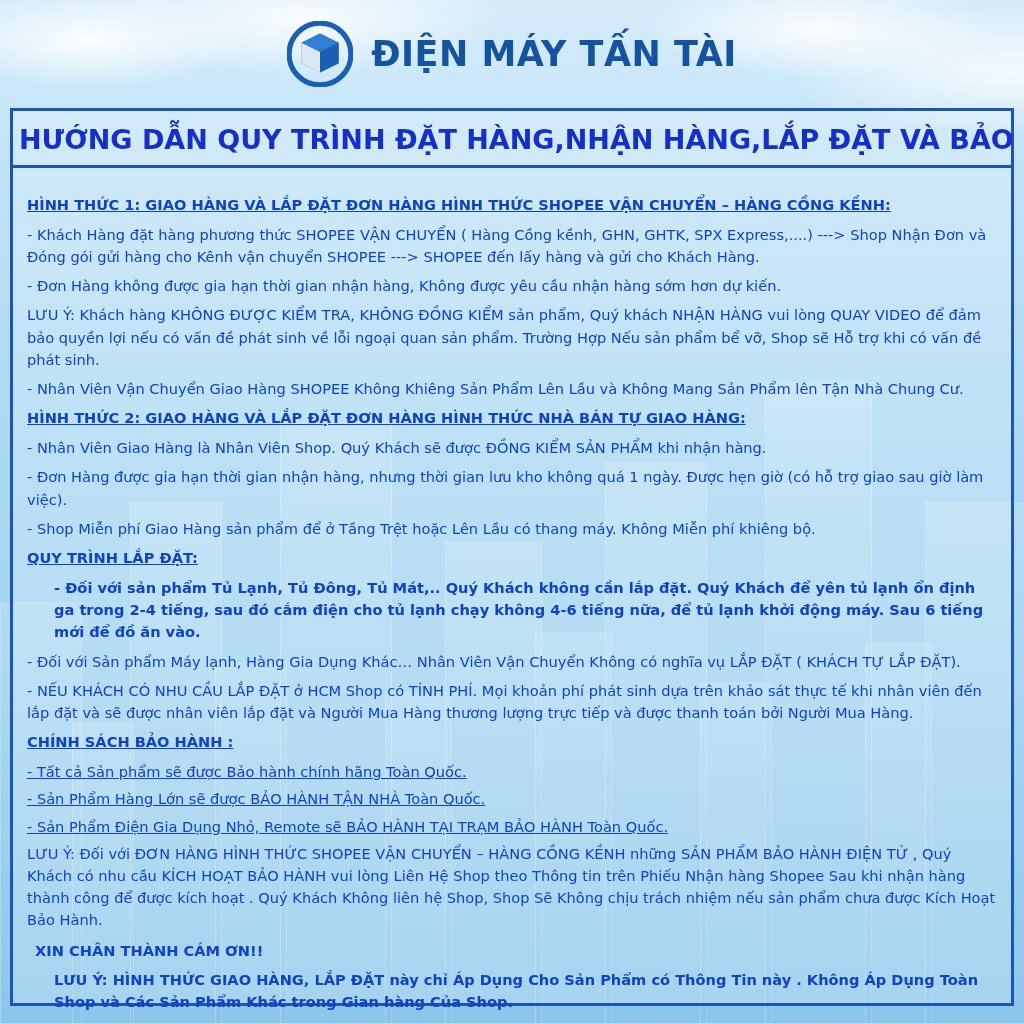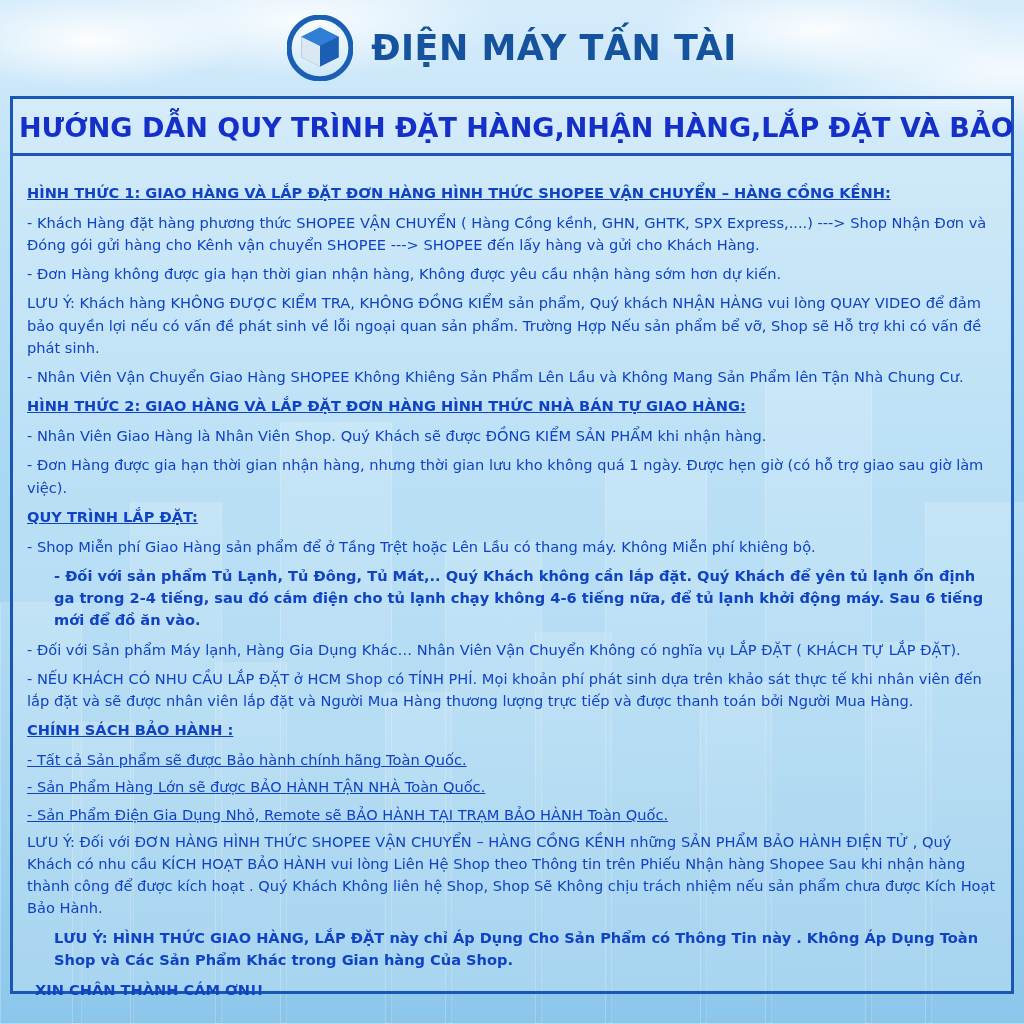--- a/index.html
+++ b/index.html
@@ -45,21 +45,21 @@
       radial-gradient(ellipse 220px 70px at 90px 40px, rgba(255,255,255,0.95), rgba(255,255,255,0) 70%),
       radial-gradient(ellipse 280px 80px at 300px 20px, rgba(255,255,255,0.85), rgba(255,255,255,0) 72%),
       radial-gradient(ellipse 250px 70px at 820px 30px, rgba(255,255,255,0.9), rgba(255,255,255,0) 70%),
       radial-gradient(ellipse 320px 90px at 1010px 70px, rgba(255,255,255,0.8), rgba(255,255,255,0) 72%);
     pointer-events: none;
   }
 
   
   #header {
     position: relative;
-    height: 96px;
+    height: 108px;
     display: flex;
     align-items: center;
     justify-content: center;
     gap: 18px;
     z-index: 3;
   }
   #logo-mark {
     width: 66px;
     height: 66px;
     flex: 0 0 auto;
@@ -164,31 +164,31 @@
 
       <p class="line heading">HÌNH THỨC 1:  GIAO HÀNG VÀ LẮP ĐẶT ĐƠN HÀNG HÌNH THỨC SHOPEE VẬN CHUYỂN – HÀNG CỒNG KỀNH:</p>
       <p class="line">- Khách Hàng đặt hàng phương thức SHOPEE VẬN CHUYỂN ( Hàng Cồng kềnh, GHN, GHTK, SPX Express,....) ---&gt; Shop Nhận Đơn và Đóng gói gửi hàng cho Kênh vận chuyển SHOPEE ---&gt; SHOPEE đến lấy hàng và gửi cho Khách Hàng.</p>
       <p class="line">- Đơn Hàng không được gia hạn thời gian nhận hàng, Không được yêu cầu nhận hàng sớm hơn dự kiến.</p>
       <p class="line">LƯU Ý:  Khách hàng KHÔNG ĐƯỢC KIỂM TRA, KHÔNG ĐỒNG KIỂM sản phẩm, Quý khách NHẬN HÀNG vui lòng QUAY VIDEO để đảm bảo quyền lợi nếu có vấn đề phát sinh về lỗi ngoại quan sản phẩm. Trường Hợp Nếu sản phẩm bể vỡ, Shop sẽ Hỗ trợ khi có vấn đề phát sinh.</p>
       <p class="line">- Nhân Viên Vận Chuyển Giao Hàng SHOPEE Không Khiêng Sản Phẩm Lên Lầu và Không Mang Sản Phẩm lên Tận Nhà Chung Cư.</p>
 
       <p class="line heading">HÌNH THỨC 2:  GIAO HÀNG VÀ LẮP ĐẶT ĐƠN HÀNG HÌNH THỨC NHÀ BÁN TỰ GIAO HÀNG:</p>
       <p class="line">- Nhân Viên Giao Hàng là Nhân Viên Shop. Quý Khách sẽ được ĐỒNG KIỂM SẢN PHẨM khi nhận hàng.</p>
       <p class="line">- Đơn Hàng được gia hạn thời gian nhận hàng, nhưng thời gian lưu kho không quá 1 ngày. Được hẹn giờ (có hỗ trợ giao sau giờ làm việc).</p>
+      <p class="line">- Shop Miễn phí Giao Hàng sản phẩm để ở Tầng Trệt hoặc Lên Lầu có thang máy. Không Miễn phí khiêng bộ.</p>
+
       <p class="line heading">QUY TRÌNH LẮP ĐẶT:</p>
-
-      <p class="line">- Shop Miễn phí Giao Hàng sản phẩm để ở Tầng Trệt hoặc Lên Lầu có thang máy. Không Miễn phí khiêng bộ.</p>
       <p class="line bold">- Đối với sản phẩm Tủ Lạnh, Tủ Đông, Tủ Mát,.. Quý Khách không cần lắp đặt. Quý Khách để yên tủ lạnh ổn định ga trong 2-4 tiếng, sau đó cắm điện cho tủ lạnh chạy không 4-6 tiếng nữa, để tủ lạnh khởi động máy. Sau 6 tiếng mới để đồ ăn vào.</p>
       <p class="line">- Đối với Sản phẩm Máy lạnh, Hàng Gia Dụng Khác… Nhân Viên Vận Chuyển Không có nghĩa vụ LẮP ĐẶT ( KHÁCH TỰ LẮP ĐẶT).</p>
       <p class="line">- NẾU KHÁCH CÓ NHU CẦU LẮP ĐẶT ở HCM Shop có TÍNH PHÍ. Mọi khoản phí phát sinh dựa trên khảo sát thực tế khi nhân viên đến lắp đặt và sẽ được nhân viên lắp đặt và Người Mua Hàng thương lượng trực tiếp và được thanh toán bởi Người Mua Hàng.</p>
 
       <p class="line heading">CHÍNH SÁCH BẢO HÀNH :</p>
       <p class="line tight">- Tất cả Sản phẩm sẽ được Bảo hành chính hãng Toàn Quốc.</p>
       <p class="line tight">- Sản Phẩm Hàng Lớn sẽ được BẢO HÀNH TẬN NHÀ Toàn Quốc.</p>
       <p class="line tight">- Sản Phẩm Điện Gia Dụng Nhỏ, Remote sẽ BẢO HÀNH TẠI TRẠM BẢO HÀNH Toàn Quốc.</p>
       <p class="line">LƯU Ý: Đối với ĐƠN HÀNG HÌNH THỨC SHOPEE VẬN CHUYỂN – HÀNG CỒNG KỀNH những SẢN PHẨM BẢO HÀNH ĐIỆN TỬ ,  Quý Khách có nhu cầu KÍCH HOẠT BẢO HÀNH vui lòng Liên Hệ Shop theo Thông tin trên Phiếu Nhận hàng Shopee Sau khi nhận hàng thành công để được kích hoạt . Quý Khách Không liên hệ Shop, Shop Sẽ Không chịu trách nhiệm nếu sản phẩm chưa được Kích Hoạt Bảo Hành.</p>
+      <p class="line thanks">XIN CHÂN THÀNH CÁM ƠN!!</p>
+
       <p class="line bold">LƯU Ý: HÌNH THỨC GIAO HÀNG, LẮP ĐẶT này chỉ Áp Dụng Cho Sản Phẩm có Thông Tin này . Không Áp Dụng Toàn Shop và Các Sản Phẩm Khác trong Gian hàng Của Shop.</p>
-
-      <p class="line thanks">XIN CHÂN THÀNH CÁM ƠN!!</p>
     </div>
   </div>
 
 </div>
 
 </body></html>

